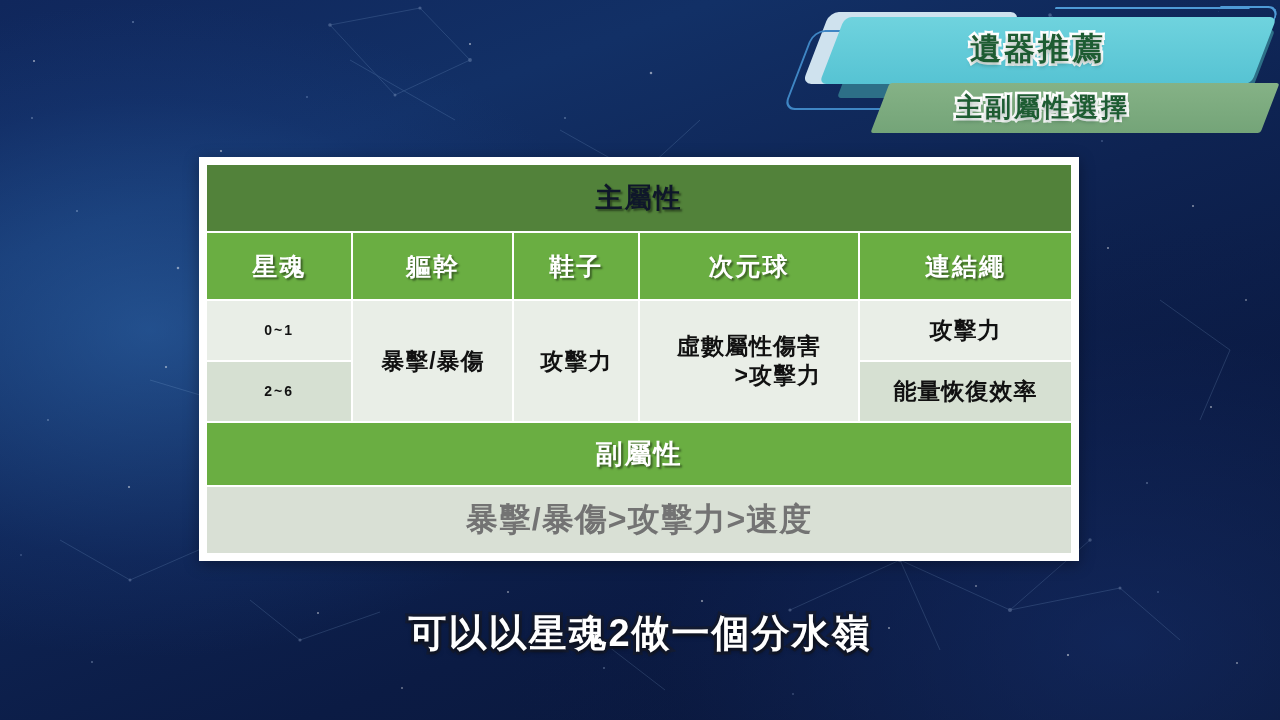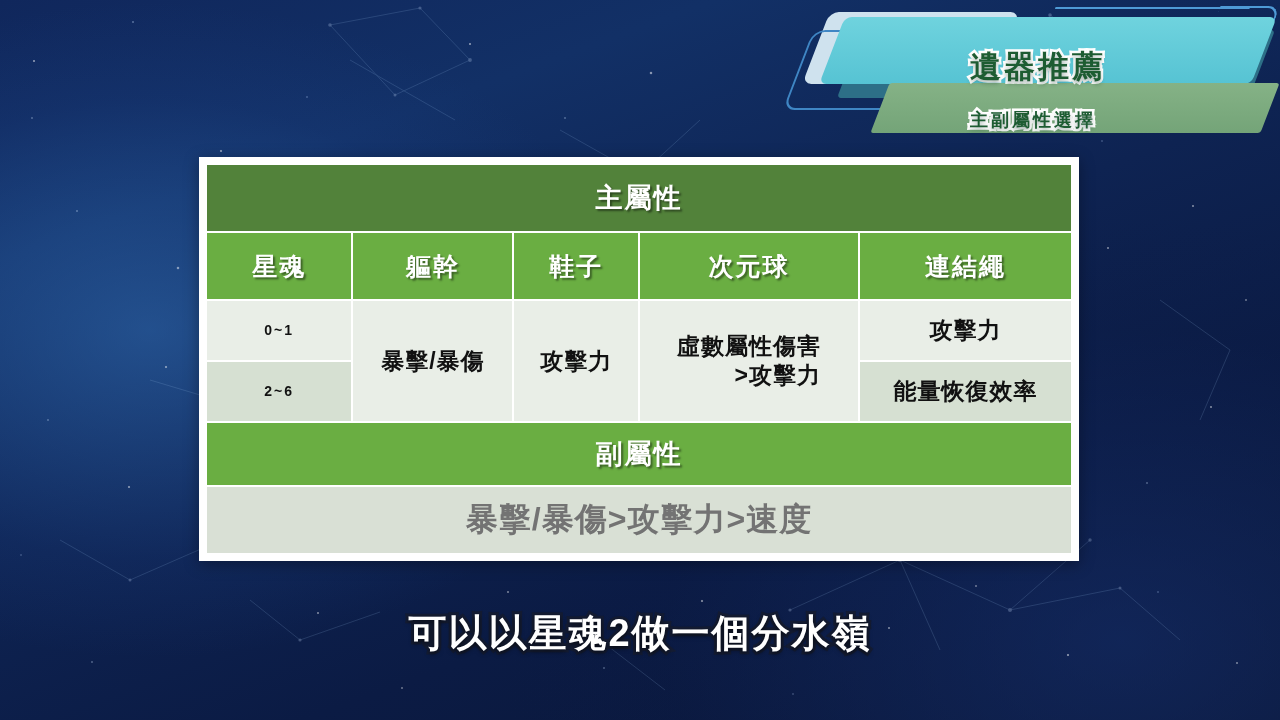--- a/index.html
+++ b/index.html
@@ -161,29 +161,28 @@
 
   .banner-text {
     position: absolute;
     font-weight: bold;
     color: #1d5c32;
     letter-spacing: 3px;
     white-space: nowrap;
     -webkit-text-stroke: 5px #ffffff;
     paint-order: stroke fill;
     text-shadow: 0 3px 4px rgba(0,40,30,.35);
-    margin-top: 18px;
   }
   .bt-main {
     left: 190px; top: 28px;
     font-size: 31px;
   }
   .bt-sub {
-    left: 190px; top: 90px;
-    font-size: 18px;
+    left: 176px; top: 90px;
+    font-size: 26px;
   }
 
   
   .table-frame {
     position: absolute;
     left: 199px;
     top: 157px;
     width: 880px;
     height: 404px;
     background: #ffffff;
@@ -203,21 +202,21 @@
     border: 2px solid #ffffff;
     padding: 2px 4px;
   }
   .head-main {
     background: #52823a;
     height: 62px;
   }
   .head-main span {
     font-size: 27px;
     font-weight: bold;
-    color: #ffffff;
+    color: #0f172a;
     letter-spacing: 2px;
     text-shadow: 2px 2px 2px rgba(0,0,0,.45);
   }
   .head-col {
     background: #6aae42;
     height: 62px;
   }
   .head-col span {
     font-size: 25px;
     font-weight: bold;

